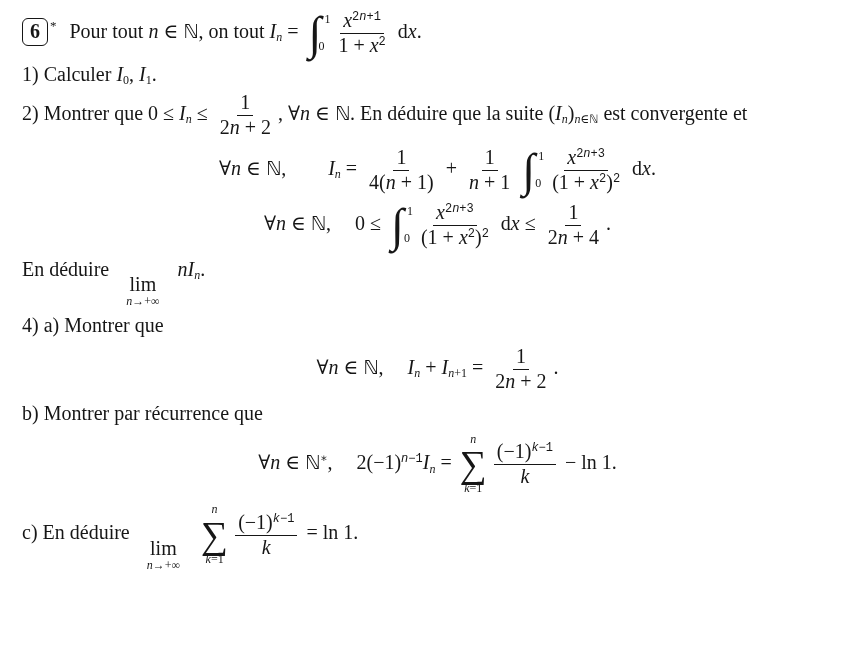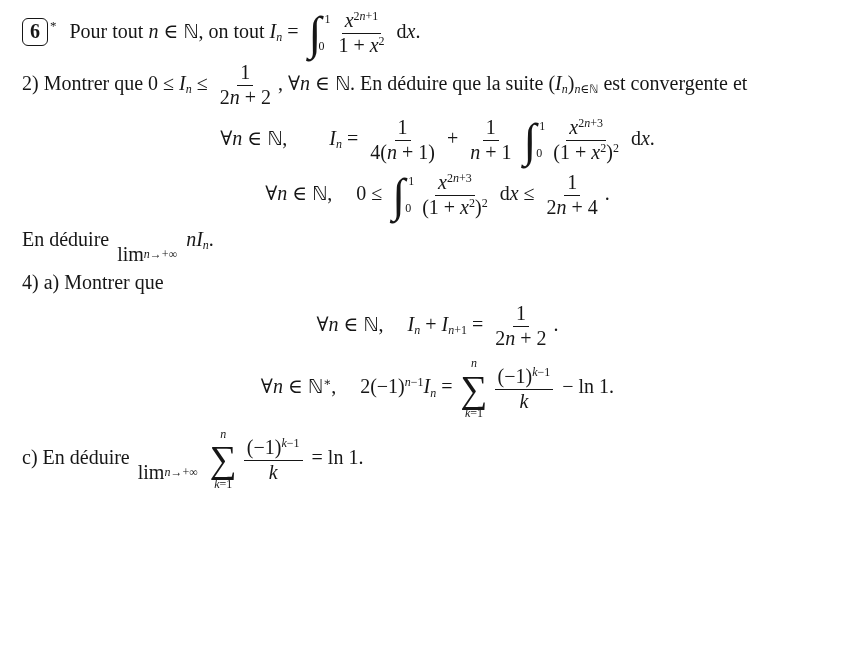--- a/index.html
+++ b/index.html
@@ -18,21 +18,21 @@
     display:inline-block;border:1.6px solid #161616;border-radius:6px;
     padding:0 7px 1px 7px;font-weight:bold;line-height:1.25;
   }
   .exstar{font-size:65%;vertical-align:0.6em;margin:0 7px 0 2px;}
   .intro-fml{margin-left:6px;}
 
   
   .m-r{}
   .m-i{font-style:italic;}
   .m-b{font-family:"DejaVu Sans","DejaVu Serif",sans-serif;font-size:95%;}
-  .m-sup{font-size:60%;vertical-align:0.62em;line-height:1;}
+  .m-sup{font-size:60%;vertical-align:0.62em;line-height:1;font-family:Liberation Mono, monospace;}
   .m-sub{font-size:60%;vertical-align:-0.28em;line-height:1;}
 
   .m-frac{
     display:inline-flex;flex-direction:column;align-items:center;
     vertical-align:middle;margin:0 4px;text-align:center;
   }
   .m-num,.m-den{display:block;line-height:1.15;padding:0 3px;}
   .m-num{border-bottom:1.4px solid currentColor;padding-bottom:1px;}
 
   .m-int{display:inline-flex;align-items:stretch;vertical-align:middle;margin:0 1px 0 5px;}
@@ -45,22 +45,22 @@
   .m-int-bot{margin-left:-3px;}
 
   .m-sum{
     display:inline-flex;flex-direction:column;align-items:center;
     vertical-align:middle;margin:0 3px;line-height:1;
   }
   .m-sum-sym{font-size:1.9em;line-height:0.95;}
   .m-sum-top,.m-sum-bot{font-size:60%;line-height:1.15;}
 
   .m-lim{
-    display:inline-flex;flex-direction:row;align-items:center;
-    vertical-align:-0.75em;line-height:1.05;margin:0 3px;
+    display:inline-flex;flex-direction:column;align-items:center;
+    vertical-align:-0.75em;line-height:1.05;margin:0 12px;
   }
   .m-lim-bot{font-size:60%;}
 
   .m-sp{display:inline-block;}
 </style>
 </head>
 <body style="background: rgb(255, 255, 255); color: rgb(22, 22, 22);">
 
 <div class="doc">
   <div class="line">
@@ -68,20 +68,21 @@
           <span class="m-int-sym">∫</span>
           <span class="m-int-lims">
             <span class="m-int-top">1</span>
             <span class="m-int-bot">0</span>
           </span>
         </span><span class="m-frac">
           <span class="m-num"><span class="m-i">x</span><span class="m-sup"><span class="m-r">2</span><span class="m-i">n</span><span class="m-r">+1</span></span></span>
           <span class="m-den"><span class="m-r">1 + </span><span class="m-i">x</span><span class="m-sup"><span class="m-r">2</span></span></span>
         </span><span class="m-r"> d</span><span class="m-i">x</span><span class="m-r">.</span></span>
   </div>
+  <div class="line"><span class="m-r">1) Calculer </span><span class="m-i">I</span><span class="m-sub"><span class="m-r">0</span></span><span class="m-r">, </span><span class="m-i">I</span><span class="m-sub"><span class="m-r">1</span></span><span class="m-r">.</span></div>
   <div class="line"><span class="m-r">2) Montrer que 0 ≤ </span><span class="m-i">I</span><span class="m-sub"><span class="m-i">n</span></span><span class="m-r"> ≤ </span><span class="m-frac">
         <span class="m-num"><span class="m-r">1</span></span>
         <span class="m-den"><span class="m-r">2</span><span class="m-i">n</span><span class="m-r"> + 2</span></span>
       </span><span class="m-r">, ∀</span><span class="m-i">n</span><span class="m-r"> ∈ </span><span class="m-b">ℕ</span><span class="m-r">. En déduire que la suite (</span><span class="m-i">I</span><span class="m-sub"><span class="m-i">n</span></span><span class="m-r">)</span><span class="m-sub"><span class="m-i">n</span><span class="m-r">∈</span><span class="m-b">ℕ</span></span><span class="m-r"> est convergente et</span></div>
   <div class="line display"><span class="m-r">∀</span><span class="m-i">n</span><span class="m-r"> ∈ </span><span class="m-b">ℕ</span><span class="m-r">,</span><span class="m-sp" style="width: 42px;"></span><span class="m-i">I</span><span class="m-sub"><span class="m-i">n</span></span><span class="m-r"> = </span><span class="m-frac">
         <span class="m-num"><span class="m-r">1</span></span>
         <span class="m-den"><span class="m-r">4(</span><span class="m-i">n</span><span class="m-r"> + 1)</span></span>
       </span><span class="m-r"> + </span><span class="m-frac">
         <span class="m-num"><span class="m-r">1</span></span>
         <span class="m-den"><span class="m-i">n</span><span class="m-r"> + 1</span></span>
@@ -110,20 +111,21 @@
       </span><span class="m-r">.</span></div>
   <div class="line"><span class="m-r">En déduire </span><span class="m-lim">
         <span class="m-lim-word">lim</span>
         <span class="m-lim-bot"><span class="m-i">n</span><span class="m-r">→+∞</span></span>
       </span><span class="m-sp" style="width: 6px;"></span><span class="m-i">n</span><span class="m-i">I</span><span class="m-sub"><span class="m-i">n</span></span><span class="m-r">.</span></div>
   <div class="line">4) a) Montrer que</div>
   <div class="line display"><span class="m-r">∀</span><span class="m-i">n</span><span class="m-r"> ∈ </span><span class="m-b">ℕ</span><span class="m-r">,</span><span class="m-sp" style="width: 24px;"></span><span class="m-i">I</span><span class="m-sub"><span class="m-i">n</span></span><span class="m-r"> + </span><span class="m-i">I</span><span class="m-sub"><span class="m-i">n</span><span class="m-r">+1</span></span><span class="m-r"> = </span><span class="m-frac">
         <span class="m-num"><span class="m-r">1</span></span>
         <span class="m-den"><span class="m-r">2</span><span class="m-i">n</span><span class="m-r"> + 2</span></span>
       </span><span class="m-r">.</span></div>
+  <div class="line">b) Montrer par récurrence que</div>
   <div class="line display"><span class="m-r">∀</span><span class="m-i">n</span><span class="m-r"> ∈ </span><span class="m-b">ℕ</span><span class="m-sup"><span class="m-r">∗</span></span><span class="m-r">,</span><span class="m-sp" style="width: 24px;"></span><span class="m-r">2(−1)</span><span class="m-sup"><span class="m-i">n</span><span class="m-r">−1</span></span><span class="m-i">I</span><span class="m-sub"><span class="m-i">n</span></span><span class="m-r"> = </span><span class="m-sum">
         <span class="m-sum-top"><span class="m-i">n</span></span>
         <span class="m-sum-sym">∑</span>
         <span class="m-sum-bot"><span class="m-i">k</span><span class="m-r">=1</span></span>
       </span><span class="m-frac">
         <span class="m-num"><span class="m-r">(−1)</span><span class="m-sup"><span class="m-i">k</span><span class="m-r">−1</span></span></span>
         <span class="m-den"><span class="m-i">k</span></span>
       </span><span class="m-r"> − ln 1.</span></div>
   <div class="line"><span class="m-r">c) En déduire </span><span class="m-lim">
         <span class="m-lim-word">lim</span>

